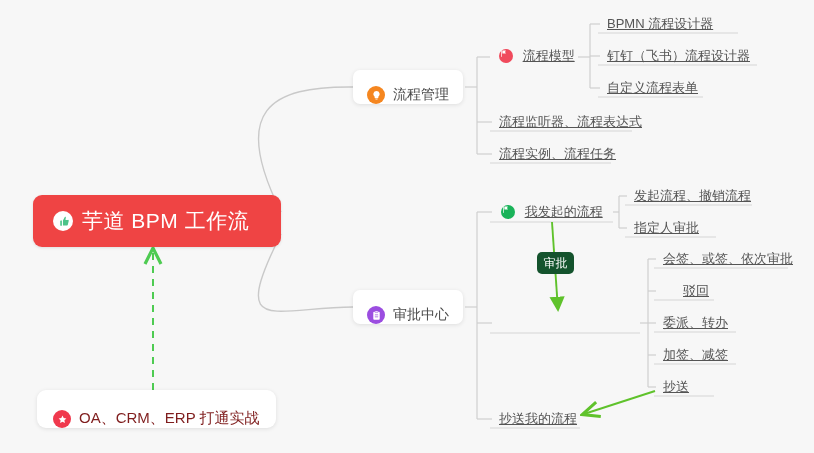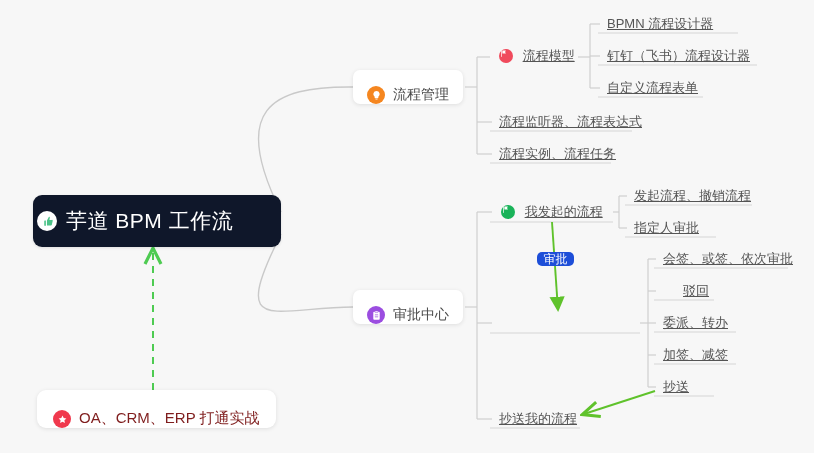--- a/index.html
+++ b/index.html
@@ -30,26 +30,26 @@
     pointer-events: none;
   }
 
   
   .root-node {
     position: absolute;
     left: 33px;
     top: 195px;
     width: 248px;
     height: 52px;
-    background: #0f172a;
+    background: #ef4444;
     border-radius: 9px;
     display: flex;
     align-items: center;
     gap: 9px;
-    padding: 0 4px;
+    padding: 0 20px;
     box-sizing: border-box;
     box-shadow: 0 1px 3px rgba(0,0,0,0.10);
   }
   .root-label {
     color: #ffffff;
     font-size: 21px;
     letter-spacing: 0.5px;
     white-space: nowrap;
   }
 
@@ -96,22 +96,22 @@
   }
   .leaf .leaf-text { display: inline-block; vertical-align: middle; text-decoration: underline; }
   .leaf .leaf-icon { display: inline-block; vertical-align: middle; margin-right: 6px; }
 
   
   #anno-approve {
     position: absolute;
     left: 537px;
     top: 252px;
     width: 37px;
-    height: 14px;
-    background: #1d4ed8;
+    height: 22px;
+    background: #14532d;
     border-radius: 5px;
     display: flex;
     align-items: center;
     justify-content: center;
     color: #ffffff;
     font-size: 12px;
     white-space: nowrap;
   }
 
   

